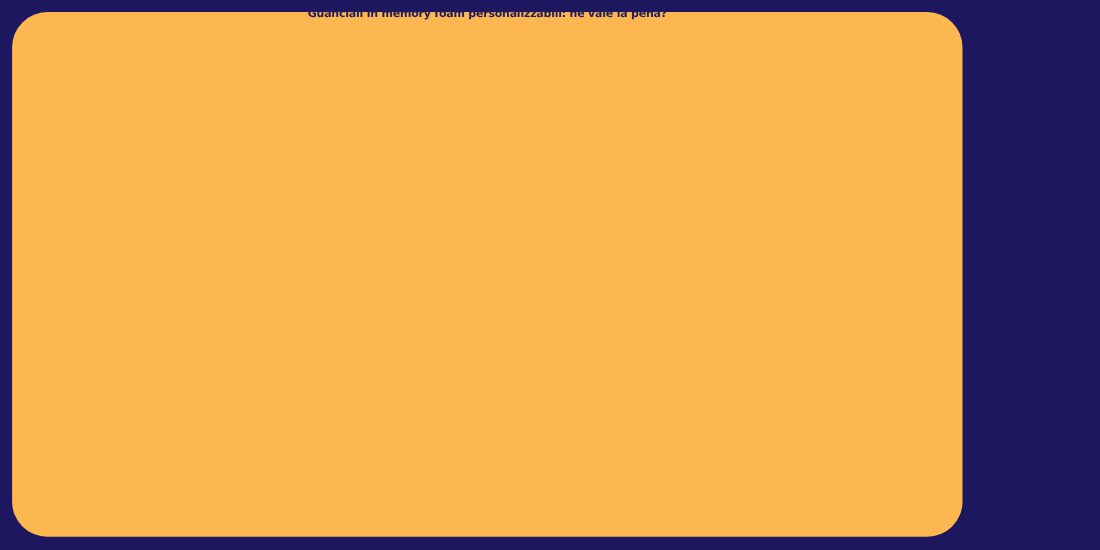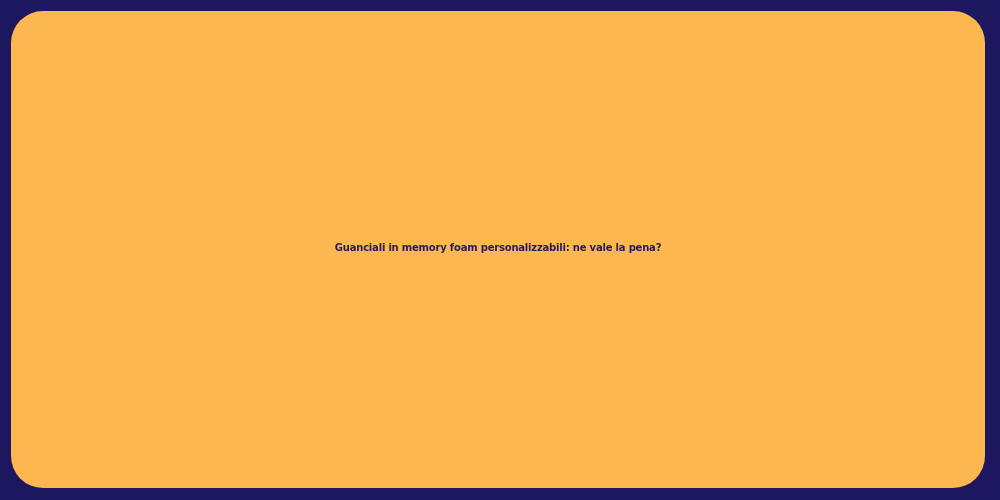--- a/index.html
+++ b/index.html
@@ -28,27 +28,27 @@
     top: 0;
     width: 1000px;
     height: 500px;
     background: #1d1760;
   }
 
   #banner-panel {
     position: absolute;
     left: 11px;
     top: 11px;
-    width: 974px;
+    width: 864px;
     height: 477px;
     box-sizing: border-box;
     background: #fdb750;
     border-radius: 32px;
     display: flex;
-    align-items: center;
+    align-items: flex-start;
     justify-content: center;
   }
 
   #headline-wrap {
     width: 100%;
     padding: 0 40px;
     box-sizing: border-box;
     text-align: center;
     margin-top: -4px;
   }

